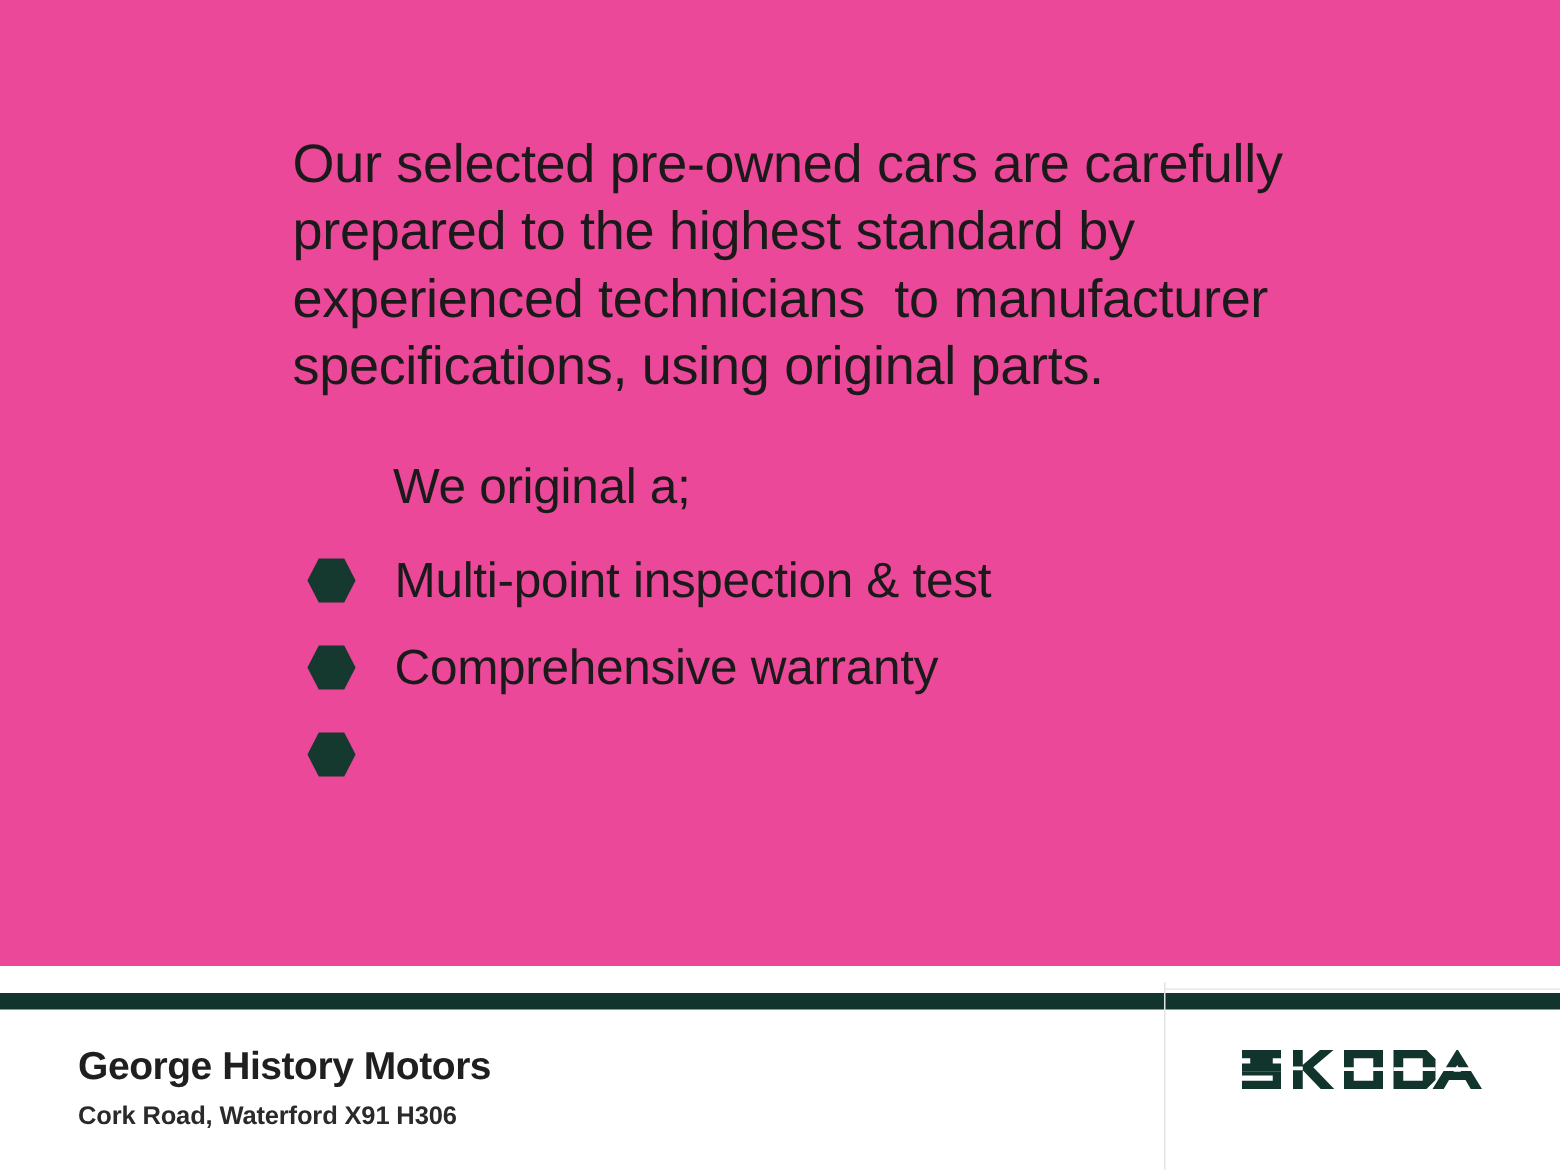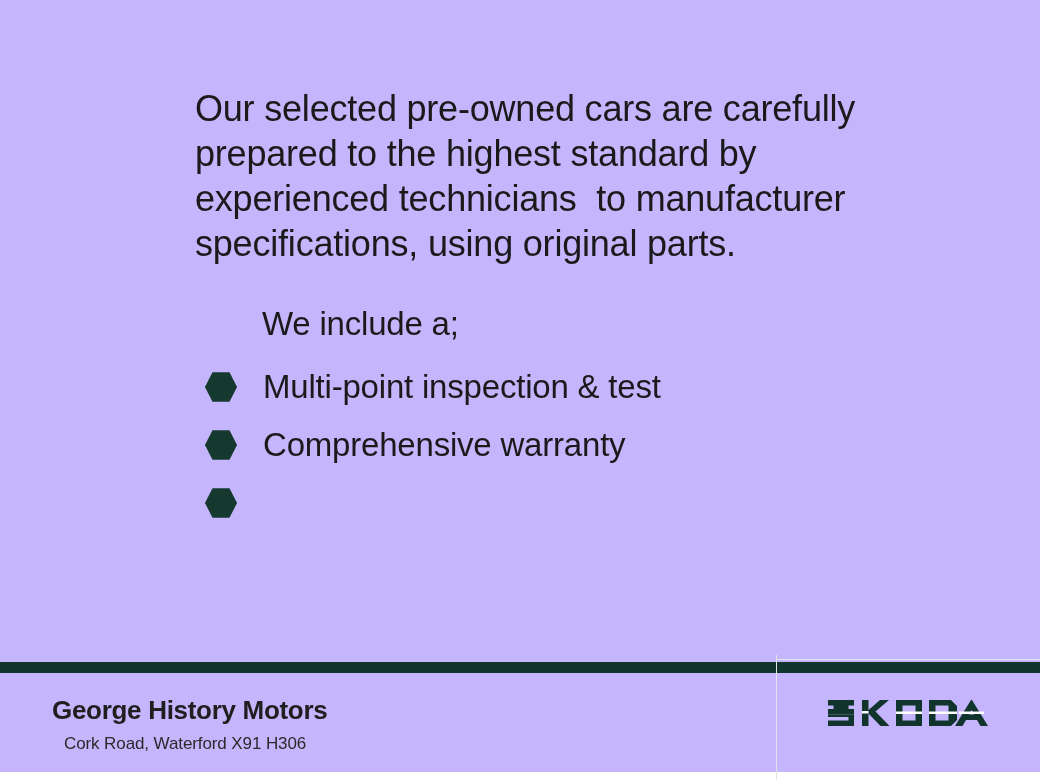--- a/index.html
+++ b/index.html
@@ -14,22 +14,22 @@
     font-family: "Liberation Sans", sans-serif;
     position: relative;
     overflow: hidden;
     color: #1a1a1a;
   }
 
   .slide {
     position: absolute;
     inset: 0;
     width: 1040px;
-    height: 772px;
-    background: #c4b5fd;
+    height: 644px;
+    background: #ec4899;
   }
 
   
   .headline {
     position: absolute;
     left: 195px;
     top: 86px;
     width: 690px;
     font-size: 36px;
     line-height: 45px;
@@ -123,45 +123,44 @@
     font-size: 26px;
     line-height: 32px;
     font-weight: 700;
     letter-spacing: -0.3px;
     color: #1f1f1f;
   }
 
   .dealer-address {
     font-size: 17px;
     line-height: 24px;
-    font-weight: 400;
+    font-weight: 700;
     letter-spacing: -0.1px;
     color: #2a2a2a;
     margin-top: 6px;
-    margin-left: 12px;
   }
 
   .skoda-logo {
     position: absolute;
     left: 826px;
     top: 696px;
     width: 164px;
     height: 34px;
   }
 
   .skoda-logo svg { display: block; width: 164px; height: 34px; }
 </style>
 </head>
 <body>
 
 <div class="slide">
 
   <p class="headline">Our selected pre-owned cars are carefully prepared to the highest standard by experienced technicians  to manufacturer specifications, using original parts.</p>
 
-  <div class="include-line">We include a;</div>
+  <div class="include-line">We original a;</div>
 
   <ul class="bullet-list">
 
     <li class="bullet-row">
       <span class="hex-bullet">
         <svg width="36" height="34" viewBox="0 0 36 34" aria-hidden="true">
           <polygon points="9,1.5 27,1.5 35,17 27,32.5 9,32.5 1,17" fill="#16392f"></polygon>
         </svg>
       </span>
       <span class="bullet-text">Multi-point inspection &amp; test</span>

